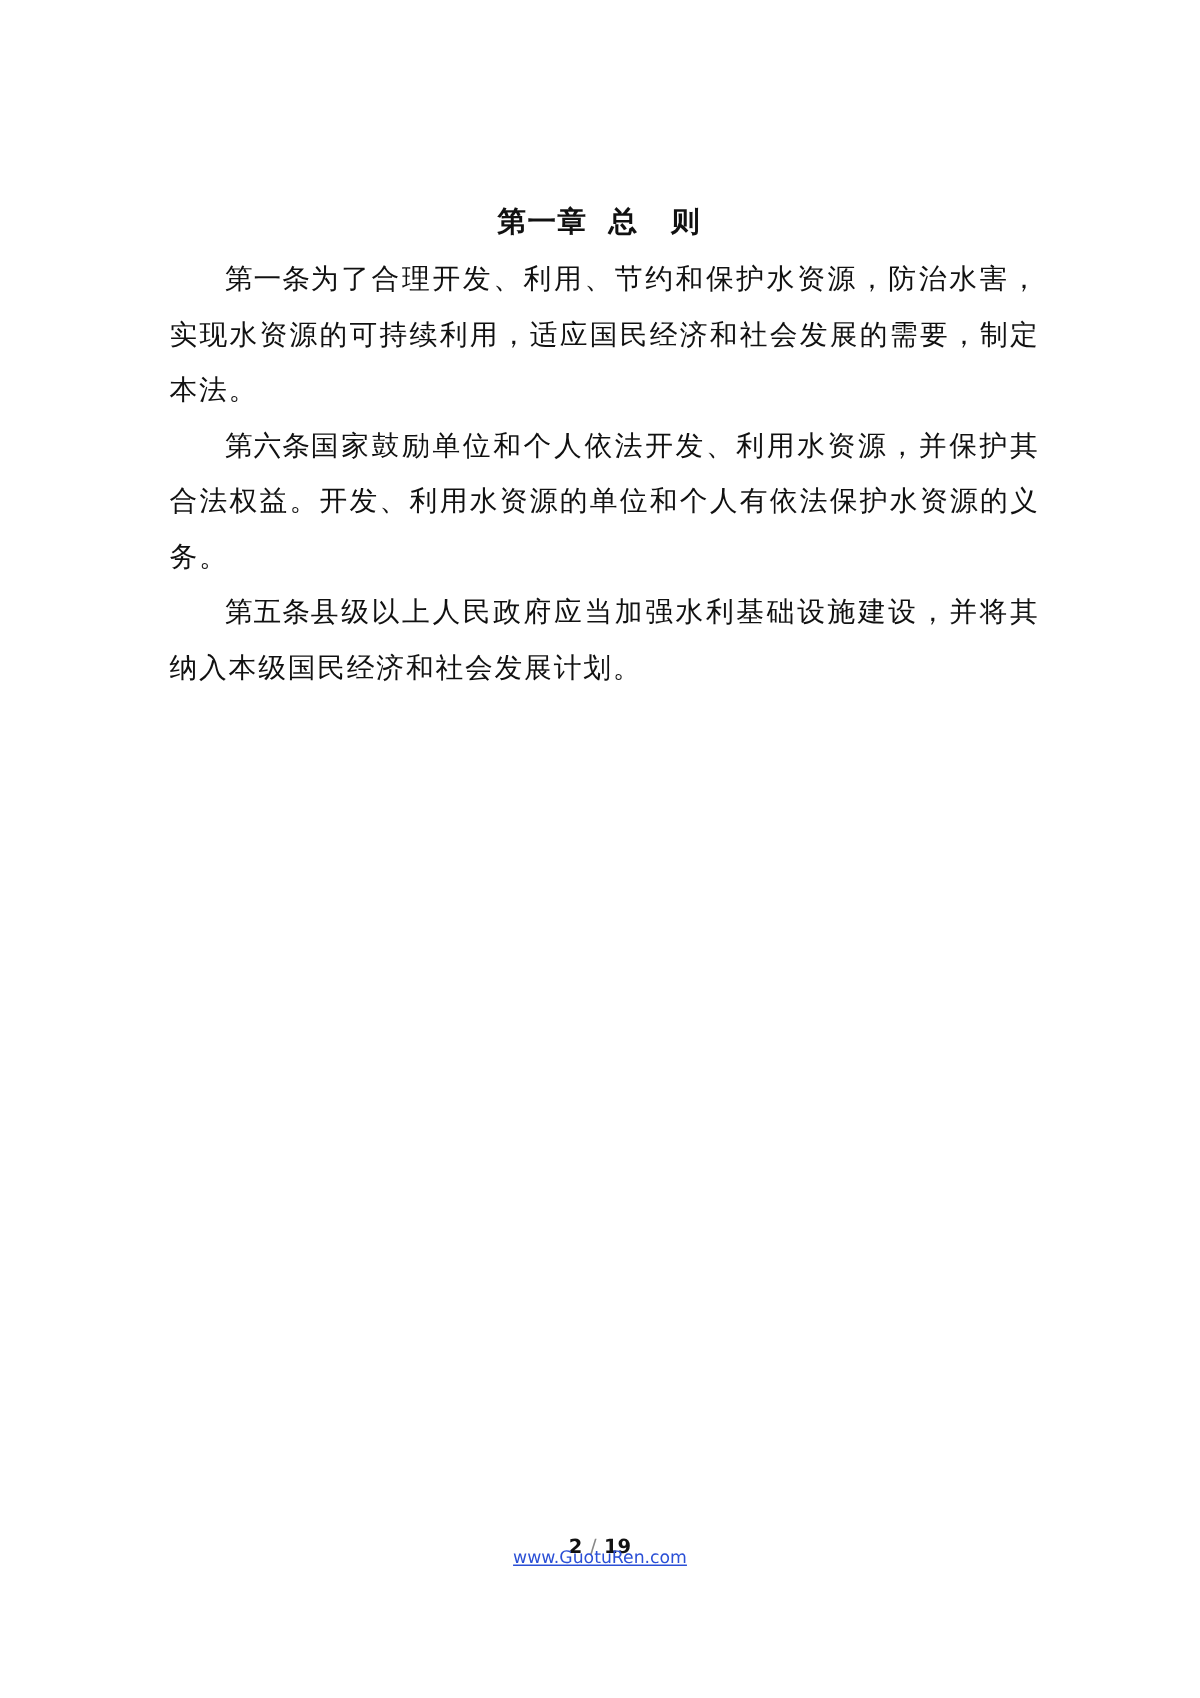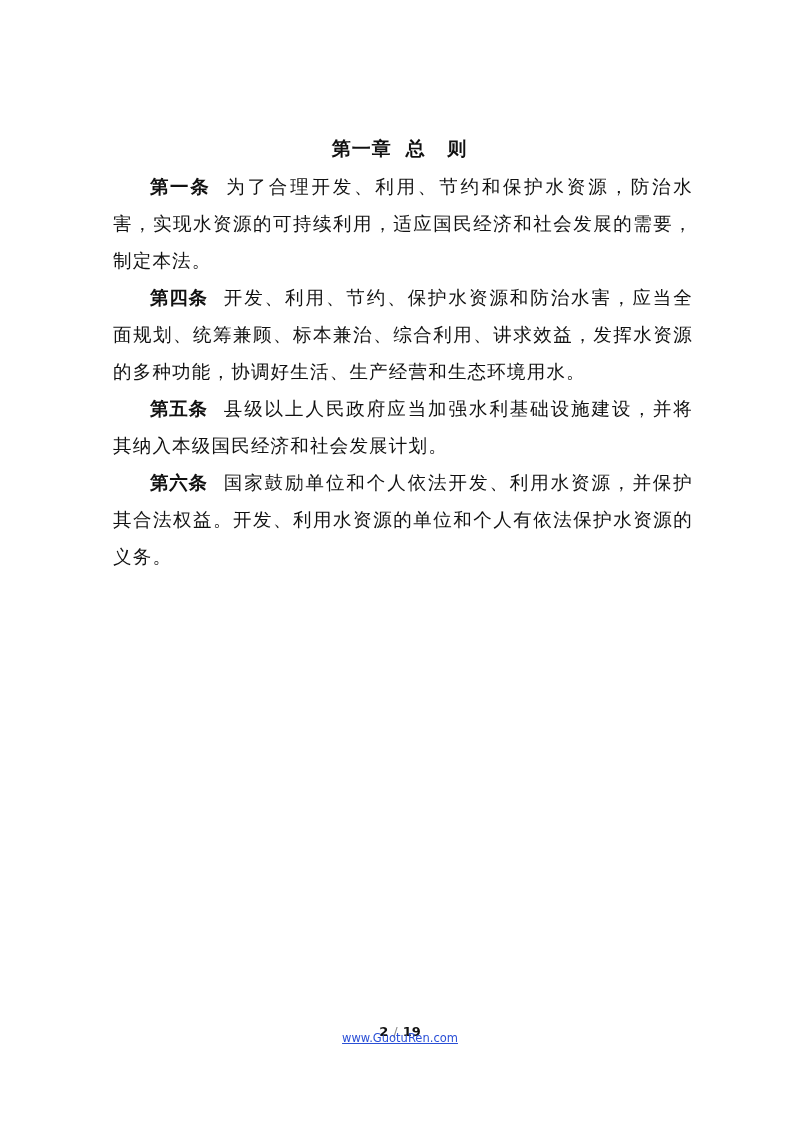--- a/index.html
+++ b/index.html
@@ -49,22 +49,21 @@
   .para {
     font-size: 18.5px;
     line-height: 37px;
     text-indent: 37px;
     text-align: justify;
     letter-spacing: 1.2px;
     margin: 0;
   }
   .para .art {
     font-family: "DejaVu Sans", "Liberation Sans", sans-serif;
-    font-weight: bold;
-    margin-right: 16px;
+    font-weight: normal;
     letter-spacing: 0;
   }
   .footer {
     position: absolute;
     left: 0;
     width: 800px;
     text-align: center;
     font-family: "DejaVu Sans", "Liberation Sans", sans-serif;
   }
   .page-num {
@@ -93,25 +92,24 @@
   <div class="content">
     <div class="chapter-title">
       <span class="num">第一章</span><span class="name">总 则</span>
     </div>
 
     <p class="para"><span class="art">第一条</span><span>为了合理开发、利用、节约和保护水资源，防治水害，实现水资源的可持续利用，适应国民经济和社会发展的需要，制定本法。</span></p>
 
 
 
 
-    <p class="para"><span class="art">第四条</span><span>开发、利用、节约、保护水资源和防治水害，应当全面规划、统筹兼顾、标本兼治、综合利用、讲求效益，发挥水资源的多种功能，协调好生活、生产经营和生态环境用水。</span></p>
+
+    <p class="para"><span class="art">第六条</span><span>国家鼓励单位和个人依法开发、利用水资源，并保护其合法权益。开发、利用水资源的单位和个人有依法保护水资源的义务。</span></p>
 
     <p class="para"><span class="art">第五条</span><span>县级以上人民政府应当加强水利基础设施建设，并将其纳入本级国民经济和社会发展计划。</span></p>
-
-    <p class="para"><span class="art">第六条</span><span>国家鼓励单位和个人依法开发、利用水资源，并保护其合法权益。开发、利用水资源的单位和个人有依法保护水资源的义务。</span></p>
 
 
 
   </div>
 
   <div class="footer page-num">
     <span>2</span><span class="slash">/</span><span>19</span>
   </div>
   <div class="footer site-link">
     <span>www.GuotuRen.com</span>

